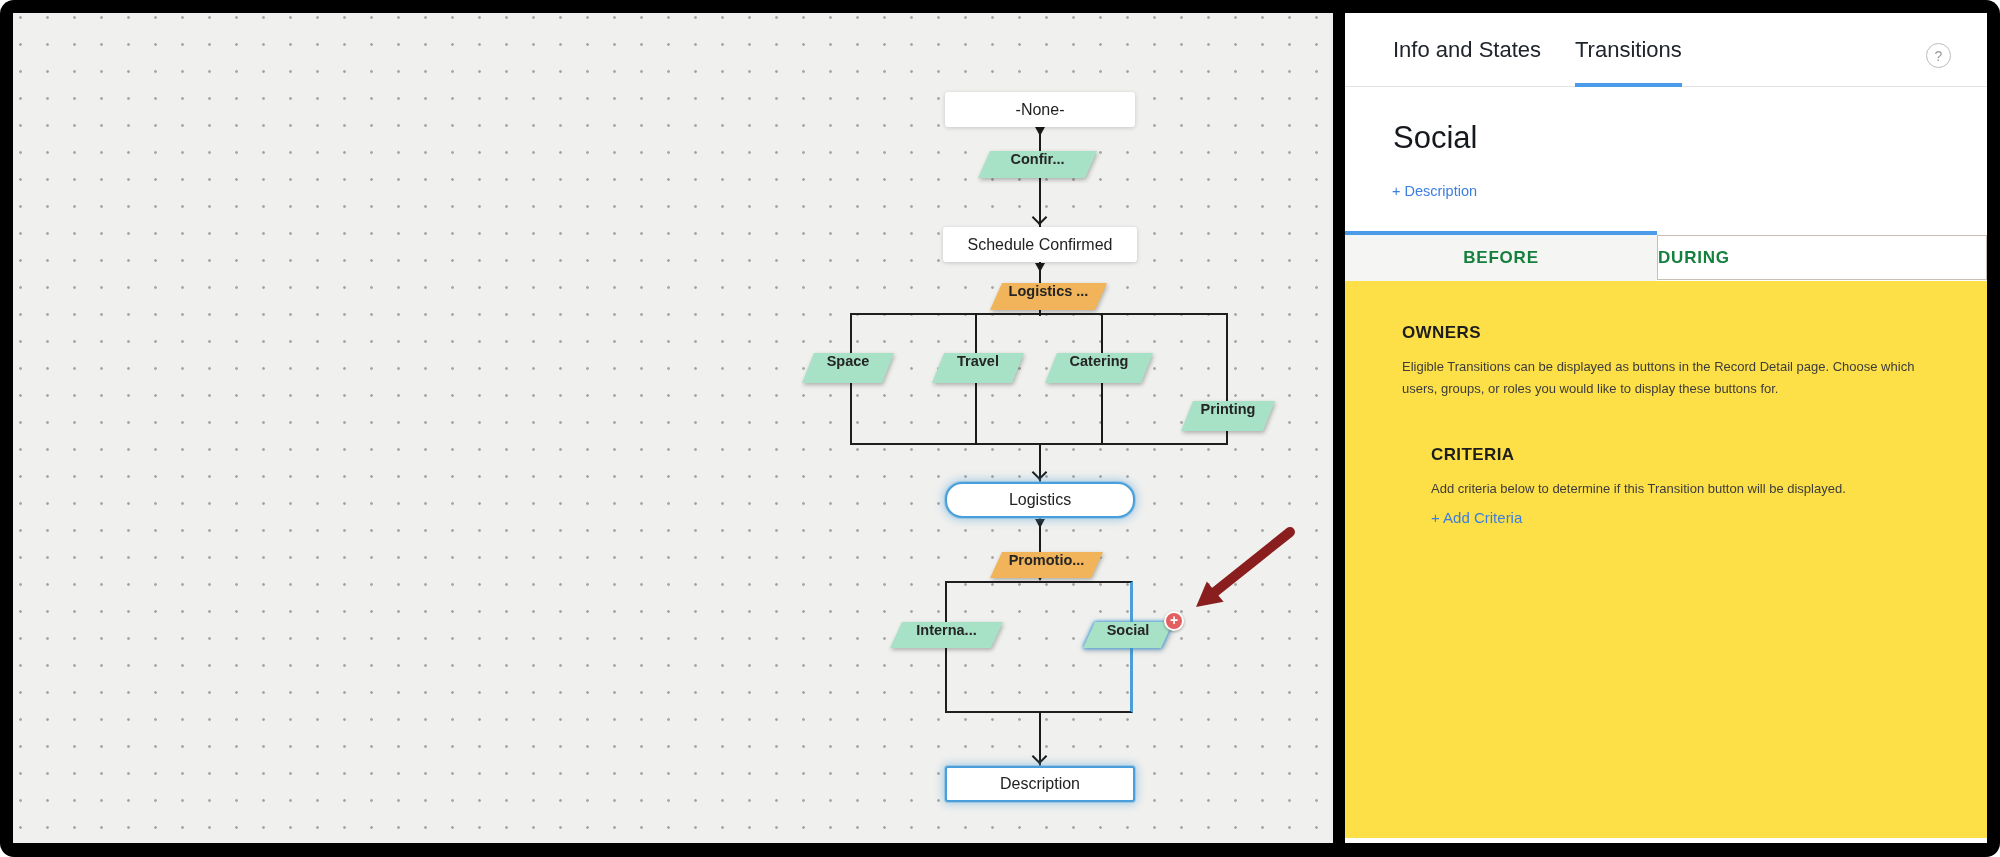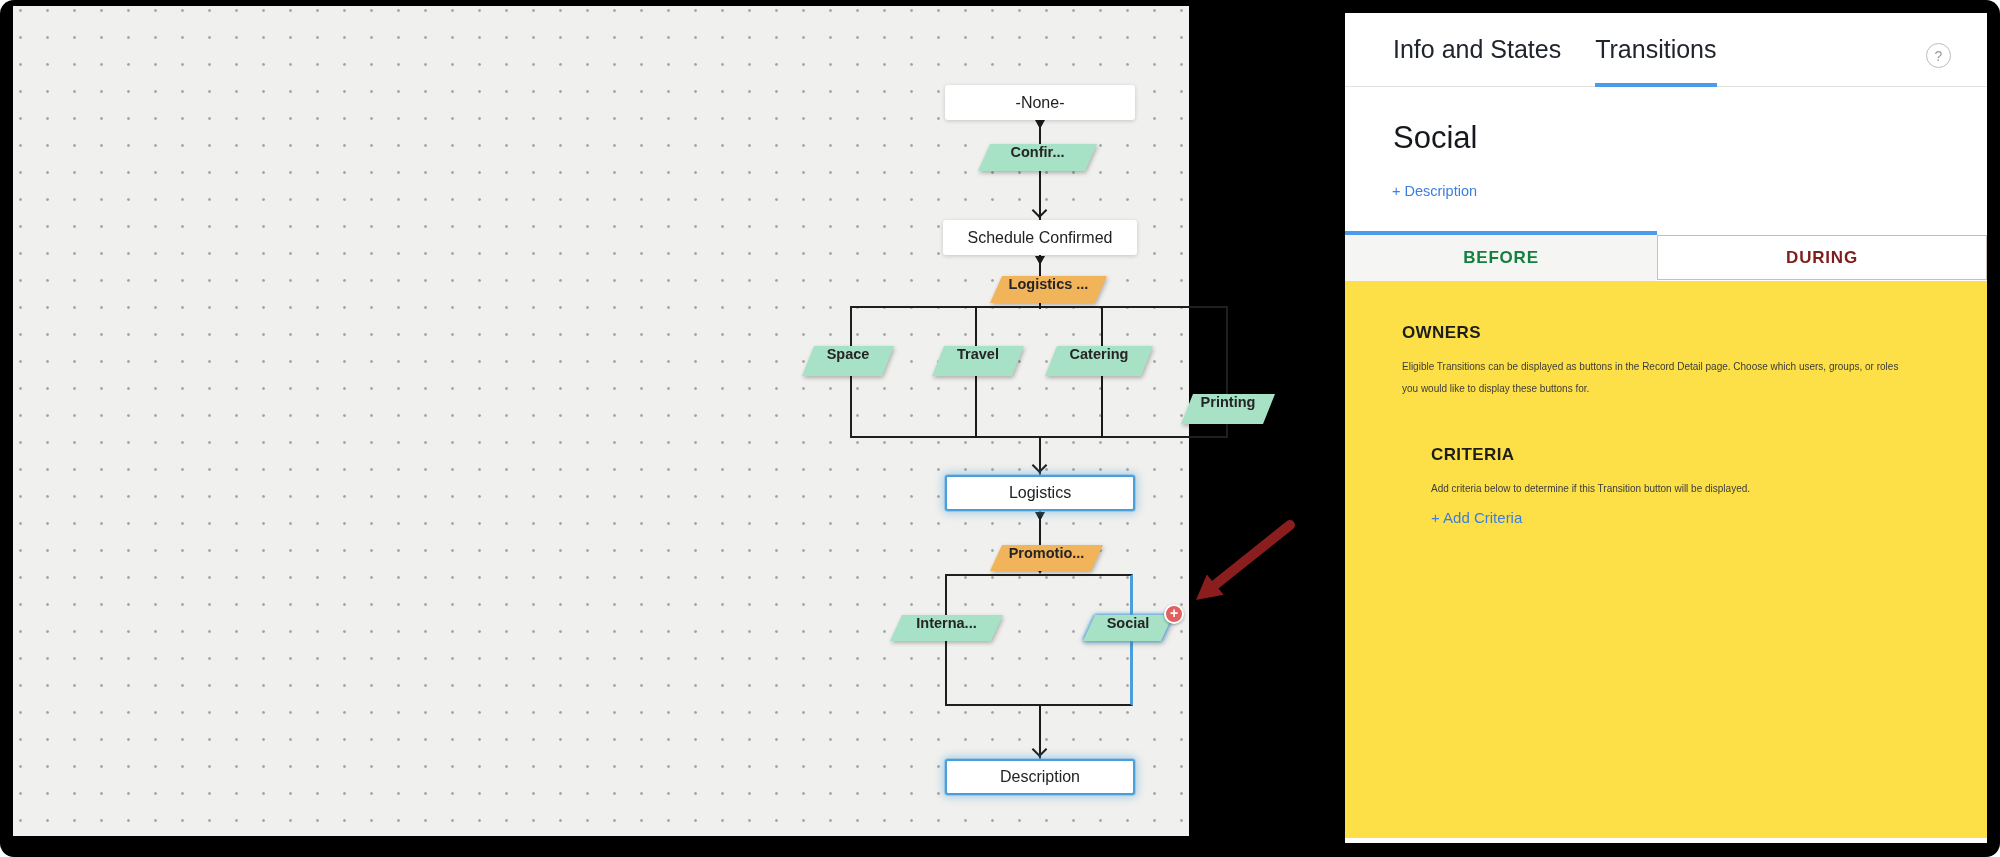--- a/index.html
+++ b/index.html
@@ -1,20 +1,20 @@
 <!DOCTYPE html>
 <html><head>
 <meta charset="utf-8">
 <style>
   * { margin:0; padding:0; box-sizing:border-box; }
   html,body { width:2000px; height:857px; background:#ffffff; font-family:"Liberation Sans", sans-serif; }
   .frame { position:absolute; left:0; top:0; width:2000px; height:857px; background:#000; border-radius:14px; overflow:hidden; }
 
   
-  .canvas { position:absolute; left:13px; top:6px; width:1176px; height:830px;
+  .canvas { position:absolute; left:13px; top:13px; width:1320px; height:830px;
     background-color:#f0f0ee;
     background-image:radial-gradient(circle, #a9a9a7 1.3px, transparent 1.5px);
     background-size:27px 27px; background-position:-6px -9px; }
   .state-box { position:absolute; background:#fff; border-radius:3px; display:flex; align-items:center; justify-content:center;
     font-size:16px; color:#222; box-shadow:0 1px 4px rgba(0,0,0,0.18); z-index:3; }
   .state-box.selected { border:2px solid #4a9ed9; box-shadow:0 0 0 1px rgba(123,185,229,.55), 0 0 8px 2px rgba(74,158,217,.45); }
   .para { position:absolute; display:flex; align-items:flex-start; justify-content:center;
     font-size:14.5px; font-weight:700; color:#252525; z-index:4;
     clip-path:polygon(12px 0, 100% 0, calc(100% - 12px) 100%, 0 100%); }
   .para.green { background:#a7e1c6; }
@@ -32,34 +32,34 @@
   .plus-badge { position:absolute; width:20px; height:20px; border-radius:50%; background:#e2605f; border:2px solid #fff;
     color:#fff; font-size:14px; font-weight:700; line-height:15px; text-align:center;
     box-shadow:0 1px 3px rgba(0,0,0,0.35); z-index:6; cursor:pointer; }
   .annot-arrow { position:absolute; z-index:7; }
 
   
   .panel { position:absolute; left:1345px; top:13px; width:642px; height:830px; background:#fff;
     box-shadow:-6px 0 12px rgba(0,0,0,0.08); }
   .tabbar { position:absolute; left:0; top:0; width:100%; height:74px; border-bottom:1px solid #e3e3e1;
     display:flex; align-items:center; padding-left:48px; gap:34px; background:#fff; }
-  .tab { position:relative; font-size:25px; color:#20242c; height:74px; display:flex; align-items:center; cursor:pointer; }
+  .tab { position:relative; font-size:22px; color:#20242c; height:74px; display:flex; align-items:center; cursor:pointer; }
   .tab.active::after { content:""; position:absolute; left:0; right:0; bottom:0; height:4px; background:#4a9ce8; }
   .help-circle { position:absolute; right:36px; top:30px; width:25px; height:25px; border:1.5px solid #bcbcbc; border-radius:50%;
     color:#9a9a9a; font-size:14px; display:flex; align-items:center; justify-content:center; cursor:pointer; }
   .panel-title { position:absolute; left:48px; top:107px; font-size:31px; font-weight:500; color:#15181c; }
   .desc-link { position:absolute; left:47px; top:170px; font-size:14.5px; color:#3c7ee0; cursor:pointer; }
   .subtabs { position:absolute; left:0; top:218px; width:100%; height:50px; display:flex; }
   .subtab-before { width:312px; height:50px; border-top:4px solid #4a9ce8; background:#f5f5f4;
     display:flex; align-items:center; justify-content:center; font-size:17px; font-weight:700; letter-spacing:.8px; color:#15803d; cursor:pointer; }
   .subtab-during { flex:1; height:45px; margin-top:4px; background:#fff; border:1px solid #c9c0b5;
-    display:flex; align-items:center; justify-content:center; font-size:17px; font-weight:700; letter-spacing:.8px; color:#7f1d1d; cursor:pointer; }
+    display:flex; align-items:center; font-size:17px; font-weight:700; letter-spacing:.8px; color:#15803d; cursor:pointer; }
   .graybody { position:absolute; left:0; top:268px; width:100%; bottom:5px; background:#fde047; padding:42px 55px 0 57px; }
   .sec-head { font-size:17px; font-weight:700; letter-spacing:.4px; color:#1d1d1d; }
-  .sec-text { margin-top:13px; font-size:10px; line-height:22px; color:#3c3c3c; }
+  .sec-text { margin-top:13px; font-size:13px; line-height:22px; color:#3c3c3c; }
   .owners-text { max-width:515px; }
   .criteria-text { max-width:490px; }
   .owner-input { margin-top:16px; width:542px; height:53px; background:#fff; border:1px solid #dcdcda; border-radius:6px;
     display:flex; align-items:center; padding:0 15px; cursor:text; }
   .owner-chip { height:32px; background:#ececea; border-radius:16px; display:flex; align-items:center; padding:0 21px;
     font-size:15.5px; color:#8d8d8d; }
   .owner-input .spacer { flex:1; }
   .criteria-block { margin-top:45px;margin-left:29px; }
   .add-link { margin-top:9px; font-size:15px; color:#3c7ee0; cursor:pointer; }
 </style>
@@ -96,21 +96,21 @@
 
     <div class="vline" style="left:1026px; top:700px; height:53px;"></div>
     <div class="chev-down" style="left:1021px; top:738px;"></div>
 
     <div class="state-box" style="left:932px; top:79px; width:190px; height:35px;">
       <span>-None-</span>
     </div>
     <div class="state-box" style="left:930px; top:214px; width:194px; height:35px;">
       <span>Schedule Confirmed</span>
     </div>
-    <div class="state-box selected" style="left:932px; top:469px; width:190px; height:36px;">
+    <div class="state-box selected" style="left:932px; top:469px; width:190px; height:36px;border-radius:17px;">
       <span>Logistics</span>
     </div>
     <div class="state-box selected" style="left:932px; top:753px; width:190px; height:36px;">
       <span>Description</span>
     </div>
 
     <div class="para-wrap" style="left:965px; top:138px; width:119px; height:27px;">
       <div class="para green">
           <span>Confir...</span>
         </div>

